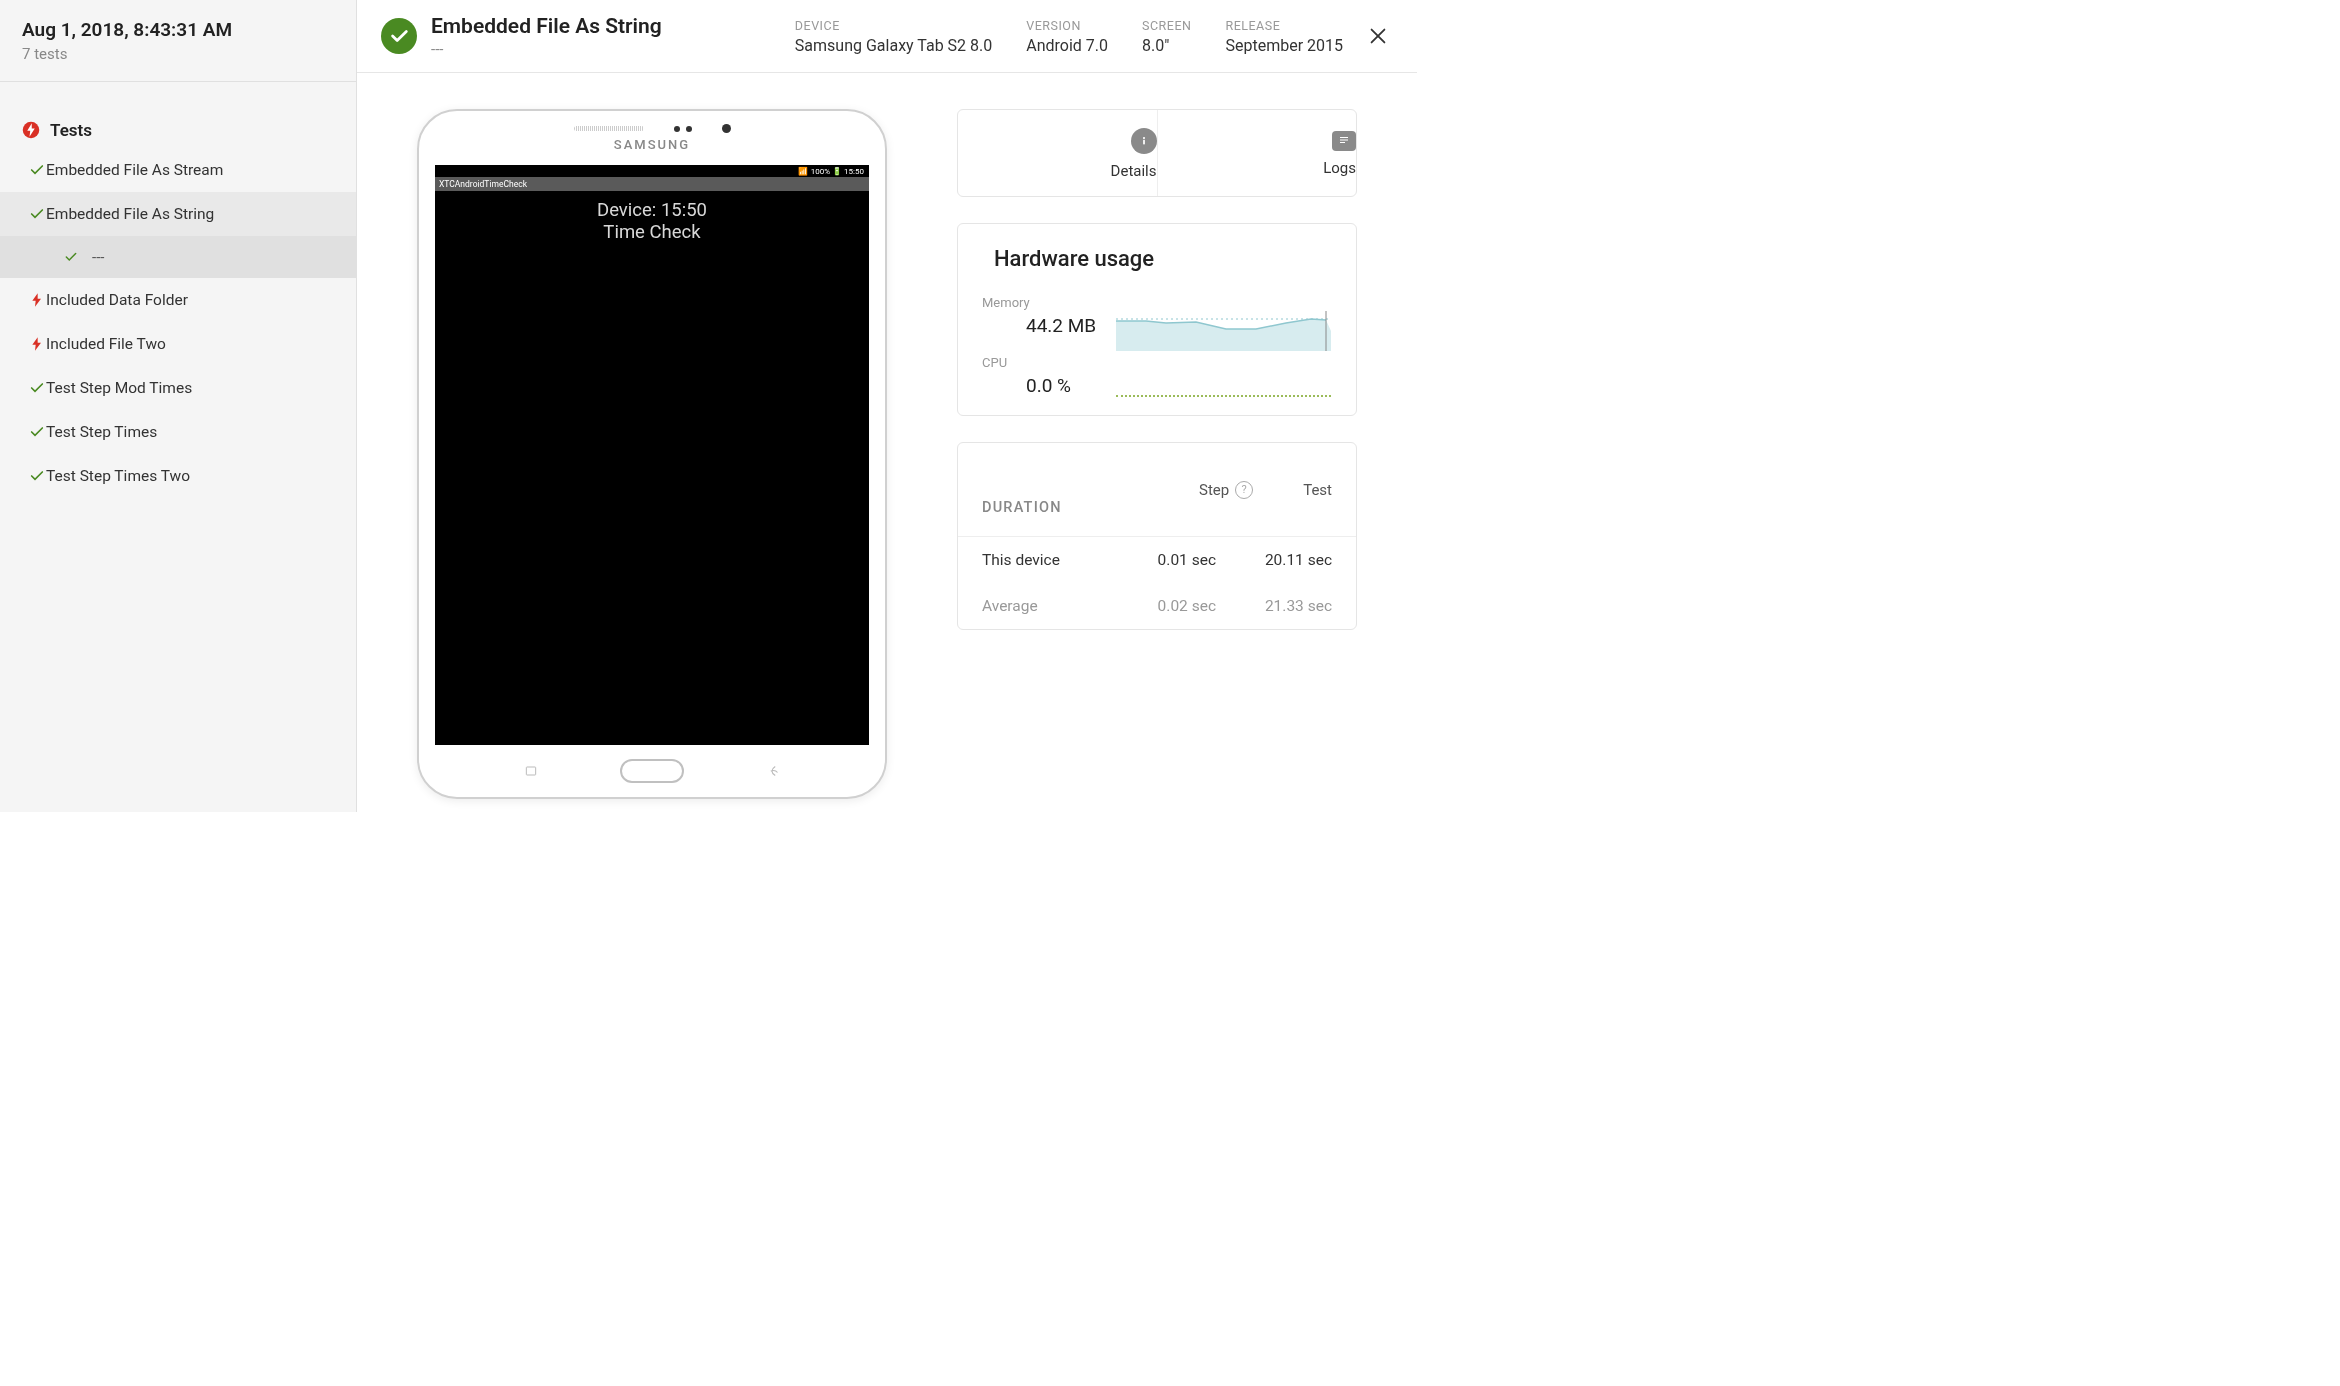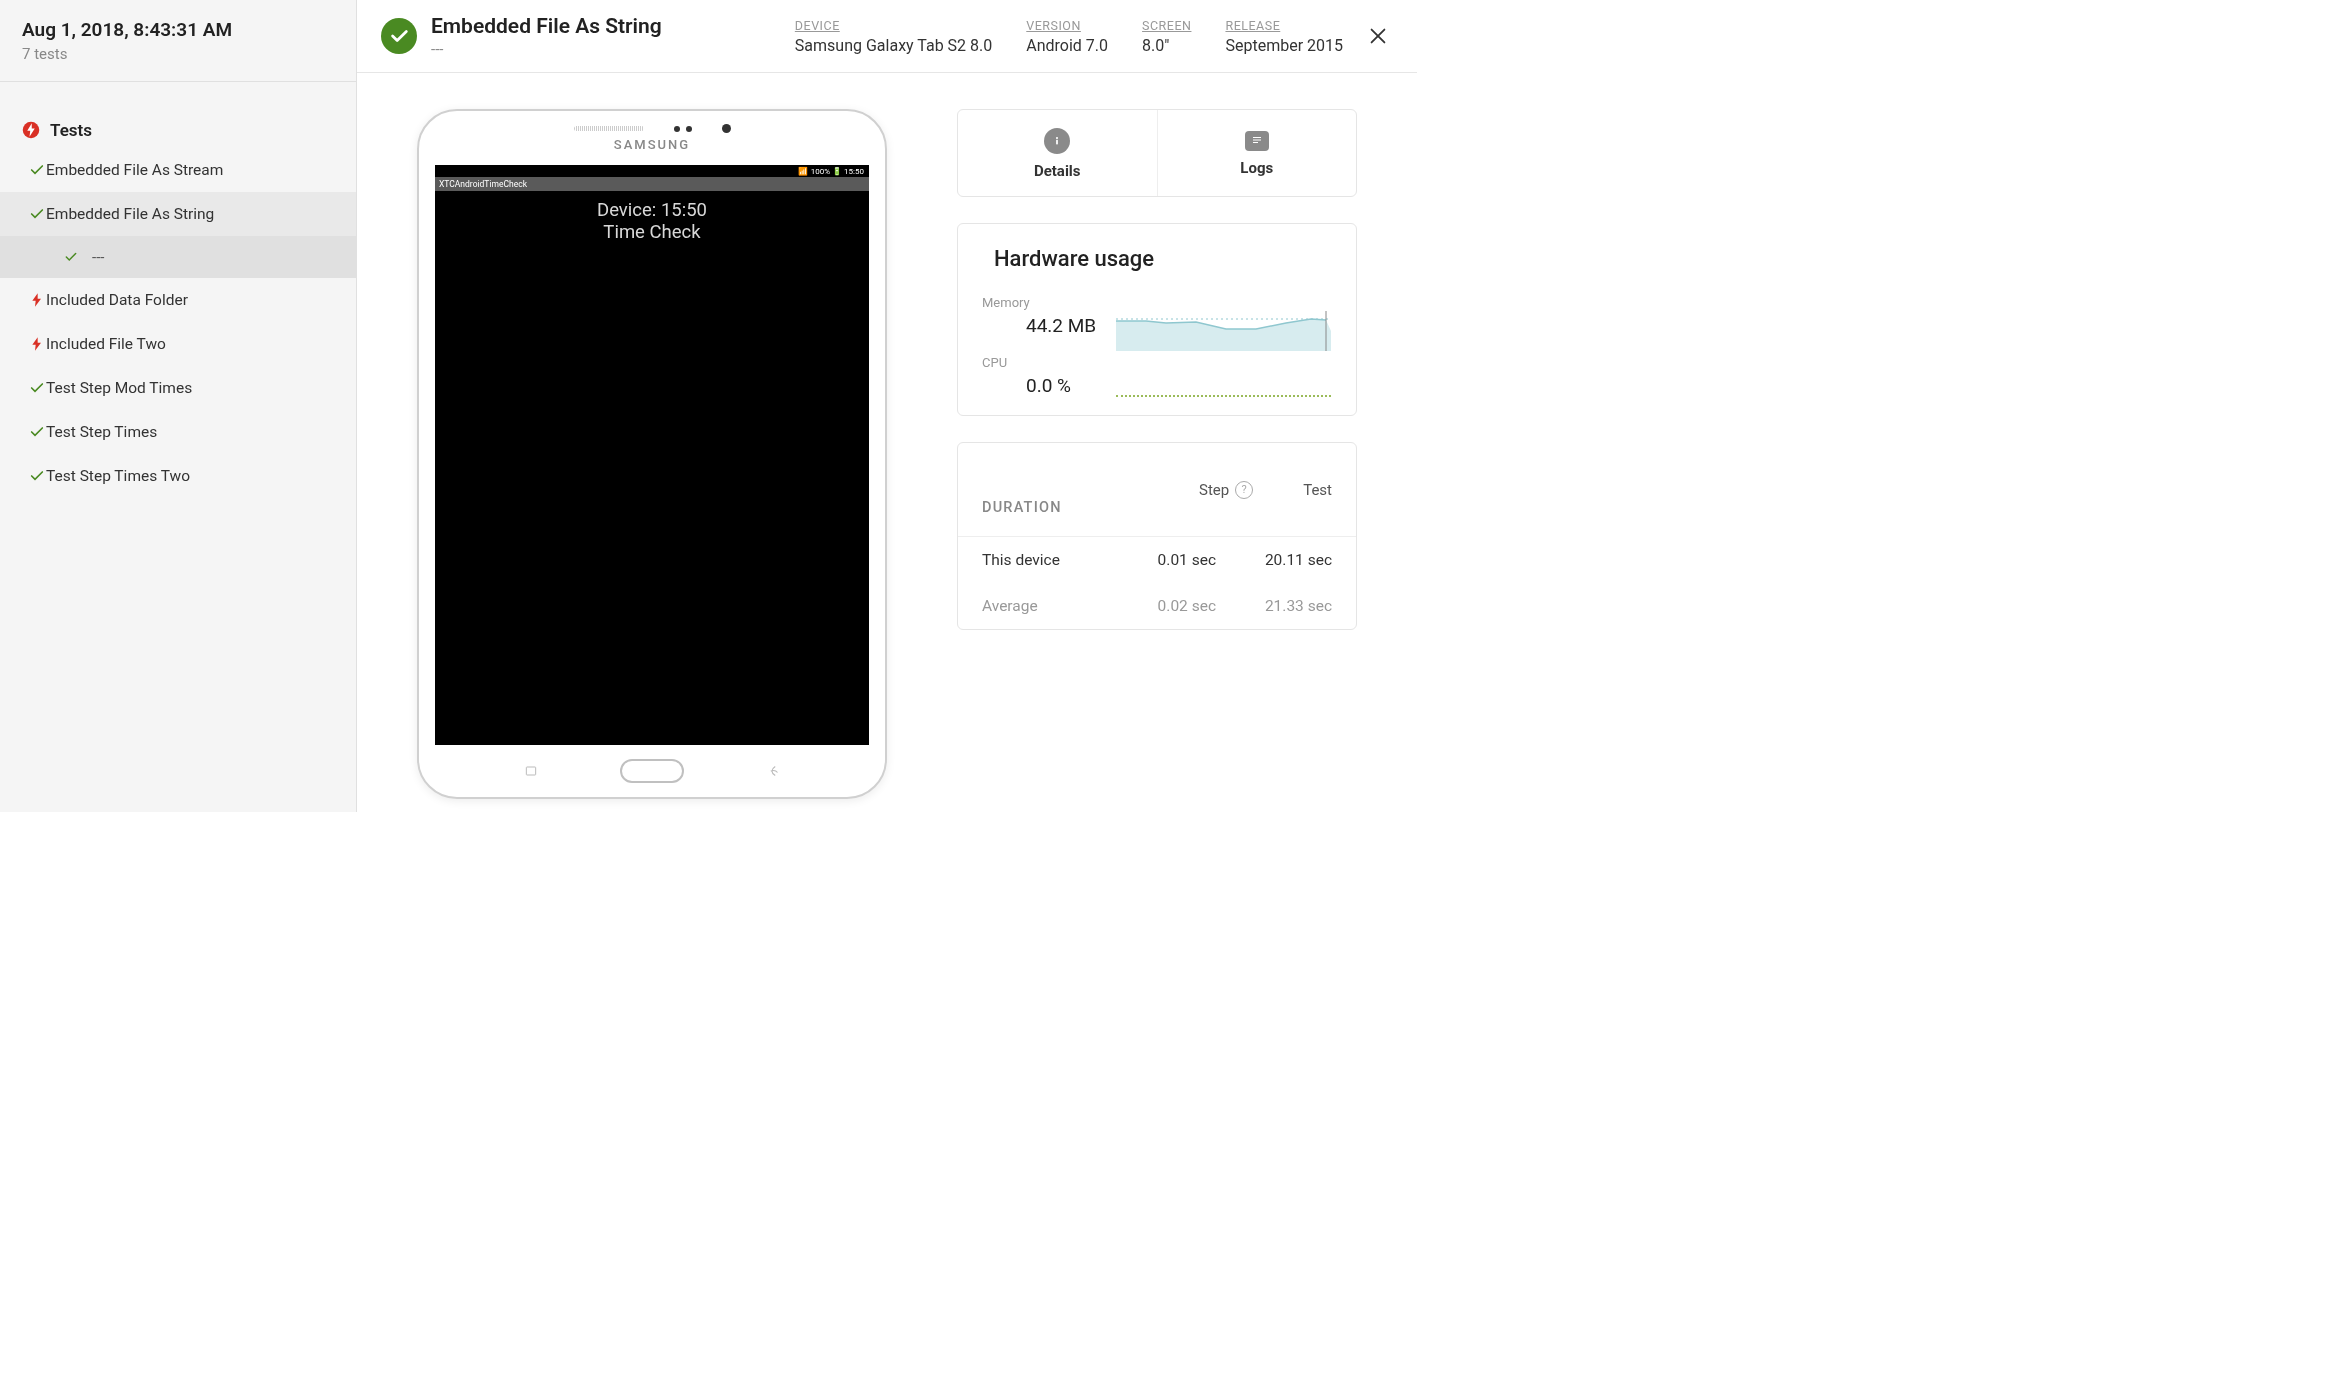--- a/index.html
+++ b/index.html
@@ -111,21 +111,20 @@
       margin-top: 2px;
     }
     .device-meta { display: flex; gap: 34px; margin-left: auto; margin-right: 20px; }
     .meta-item { display: flex; flex-direction: column; }
     .meta-label {
       font-size: 12.5px;
       letter-spacing: 0.5px;
       color: #999;
       text-transform: uppercase;
       margin-bottom: 3px;
-      text-decoration: underline;
     }
     .meta-value {
       font-size: 16px;
       color: #333;
     }
     .close-btn {
       width: 30px; height: 30px;
       display: flex; align-items: center; justify-content: center;
       cursor: pointer;
       color: #333;
@@ -243,26 +242,25 @@
       border-radius: 6px;
       background: #fff;
     }
     .tabbar {
       display: flex;
     }
     .tab {
       flex: 1;
       display: flex;
       flex-direction: column;
-      align-items: center;
+      align-items: flex-end;
       justify-content: center;
       padding: 18px 0 16px 0;
       gap: 8px;
       cursor: pointer;
-      font-weight: bold;
     }
     .tab:first-child { border-right: 1px solid #eee; }
     .tab-icon {
       width: 26px; height: 26px;
       border-radius: 50%;
       background: #8a8a8a;
       display:flex; align-items:center; justify-content:center;
     }
     .tab-icon.square { border-radius: 4px; width: 24px; height: 20px; }
     .tab-label { font-size: 15px; color: #333; }

